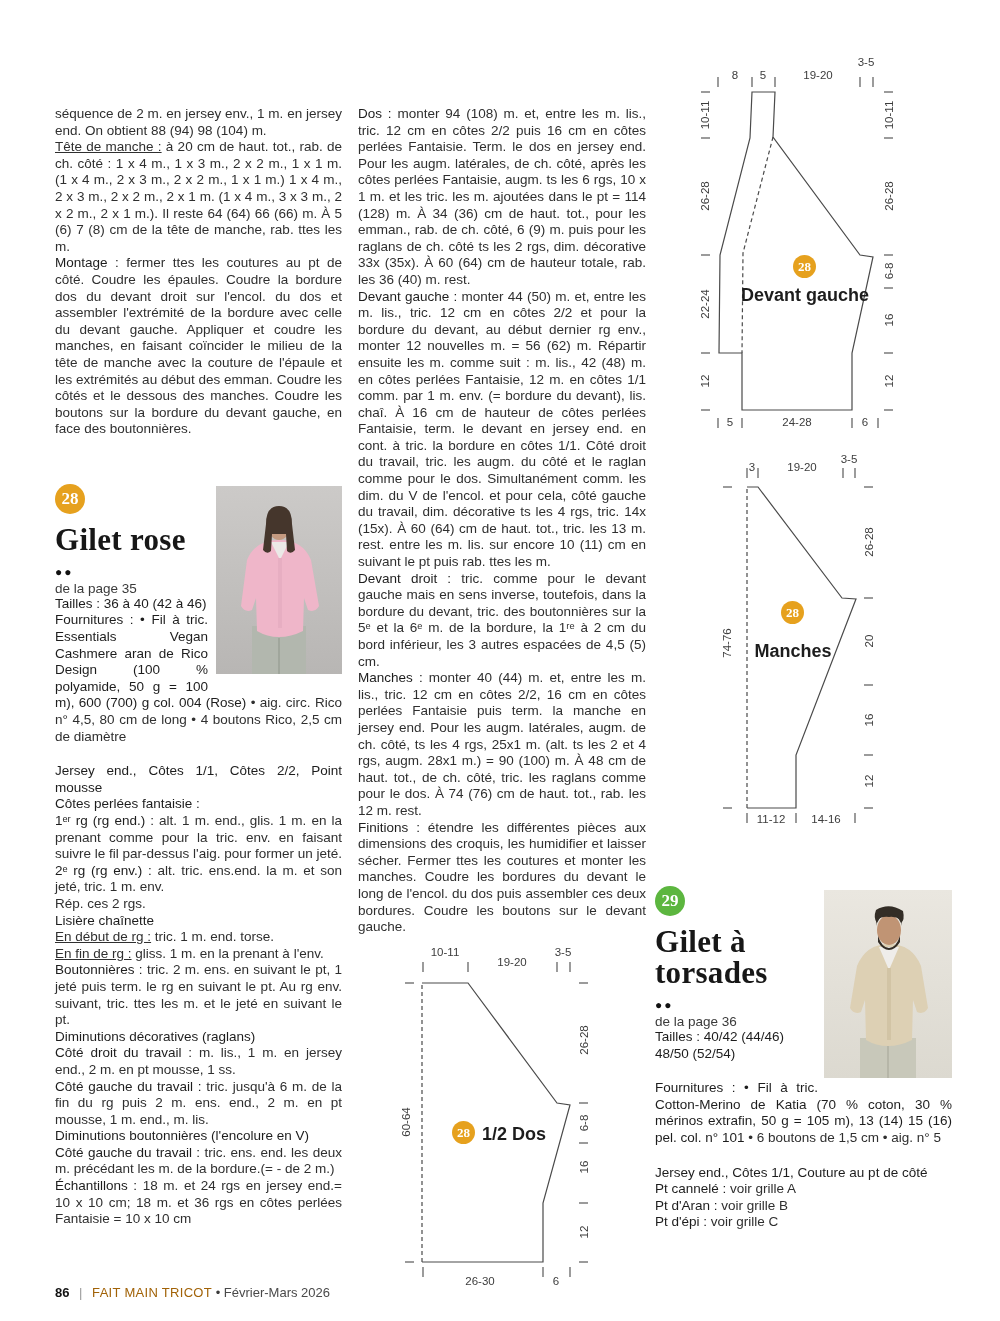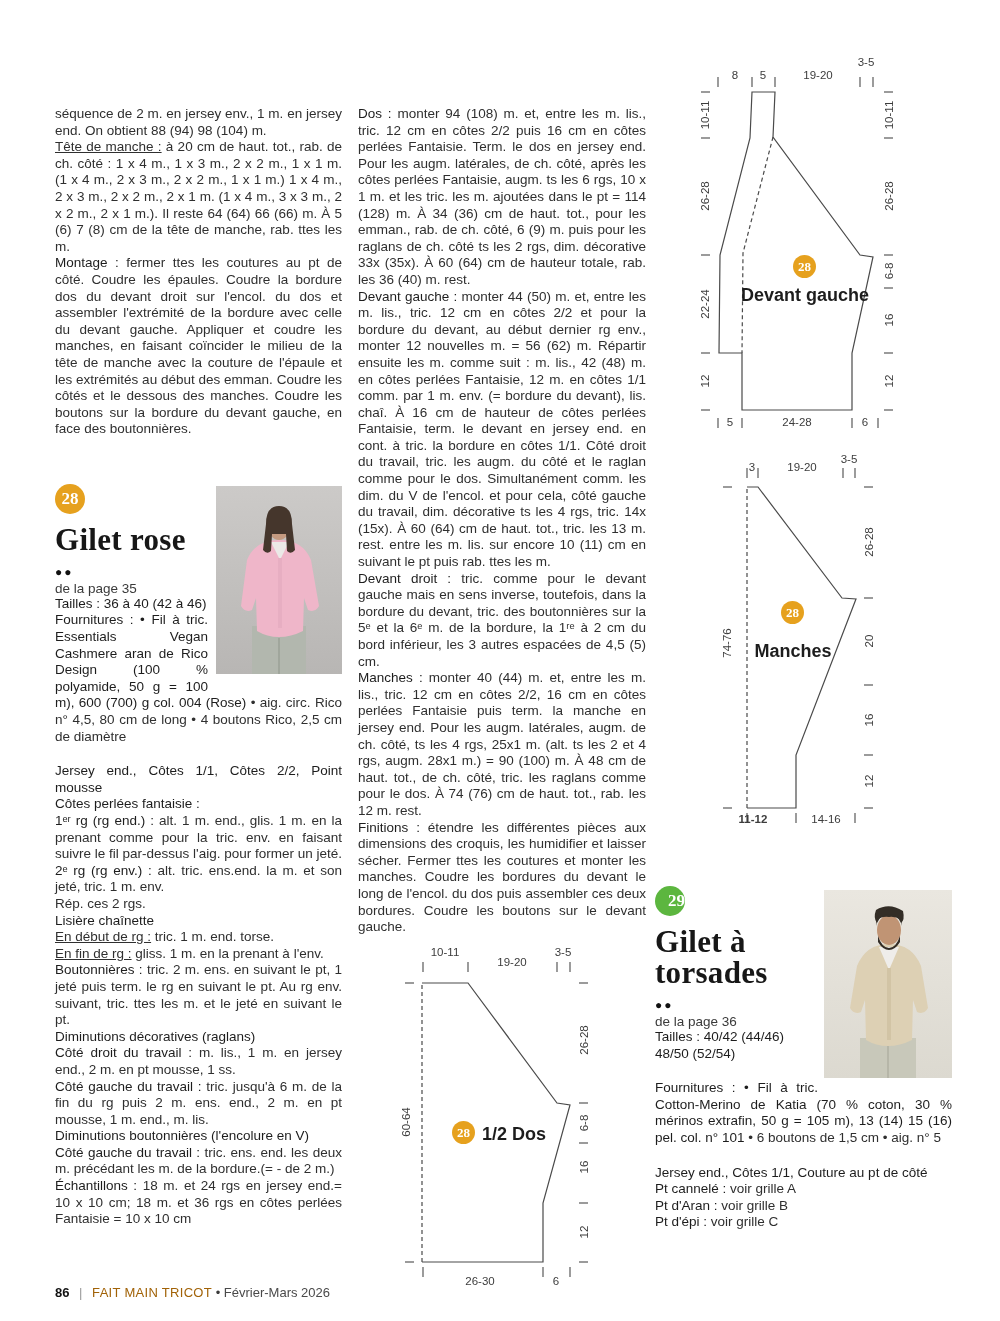--- a/index.html
+++ b/index.html
@@ -9,21 +9,21 @@
   .col-mid{left:358px;width:288px;}
   p.body{margin:0;font-size:13.5px;line-height:16.6px;color:#2f2f2f;}
   .j{text-align:justify;}
   .lb{font-weight:400;color:#1d1d1d;}
   .lu{text-decoration:underline;}
   .gap{margin-top:15px;}
   .badge{width:30px;height:30px;border-radius:50%;color:#fff;font-family:"Liberation Serif",serif;
          font-weight:700;font-size:17px;display:flex;align-items:center;justify-content:center;}
   .badge-sm{width:23px;height:23px;font-size:13px;position:absolute;}
   .orange{background:#E6A11E;}
-  .green{background:#5CB63F;justify-content:flex-end;}
+  .green{background:#5CB63F;}
   .title{font-family:"Liberation Serif",serif;font-weight:700;font-size:31px;line-height:31px;
          color:#171717;margin:10px 0 0 0;letter-spacing:0.3px;}
   .dots{font-size:12px;letter-spacing:2px;color:#111;margin-top:10px;}
   .pageref{font-size:13.5px;color:#3a3a3a;margin-top:2px;}
   .ph-woman{float:right;width:126px;height:188px;margin:2px 0 6px 8px;}
   .ph-man{float:right;width:128px;height:188px;margin:4px 0 6px 6px;}
   .diag{position:absolute;}
   .diag svg{position:absolute;left:0;top:0;}
   .dlab{position:absolute;font-size:11.5px;color:#3c3c3c;white-space:nowrap;transform:translateX(-50%);}
   .dlab.rot{transform:translate(-50%,-50%) rotate(-90deg);}
@@ -173,21 +173,21 @@
     </g>
   </svg>
   <span class="dlab" style="left:159px;top:-2px;">3-5</span>
   <span class="dlab" style="left:62px;top:6px;">3</span>
   <span class="dlab" style="left:112px;top:6px;">19-20</span>
   <span class="dlab rot" style="left:37px;top:188px;">74-76</span>
   <span class="dlab rot" style="left:179px;top:87px;">26-28</span>
   <span class="dlab rot" style="left:179px;top:186px;">20</span>
   <span class="dlab rot" style="left:179px;top:265px;">16</span>
   <span class="dlab rot" style="left:179px;top:326px;">12</span>
-  <span class="dlab" style="left:63px;top:358px;font-weight:bold;">11-12</span>
+  <span class="dlab" style="left:81px;top:358px;">11-12</span>
   <span class="dlab" style="left:136px;top:358px;">14-16</span>
   <div class="badge orange badge-sm" style="left:91px;top:146px;">
       <span>28</span>
     </div>
   <span class="dtitle" style="left:103px;top:186px;">Manches</span>
 </div>
 
 <div class="diag" style="left:390px;top:945px;width:210px;height:350px;">
   <svg width="210" height="350" viewBox="0 0 210 350" xmlns="http://www.w3.org/2000/svg">
     <g stroke="#4a4a4a" stroke-width="1.2" fill="none">

